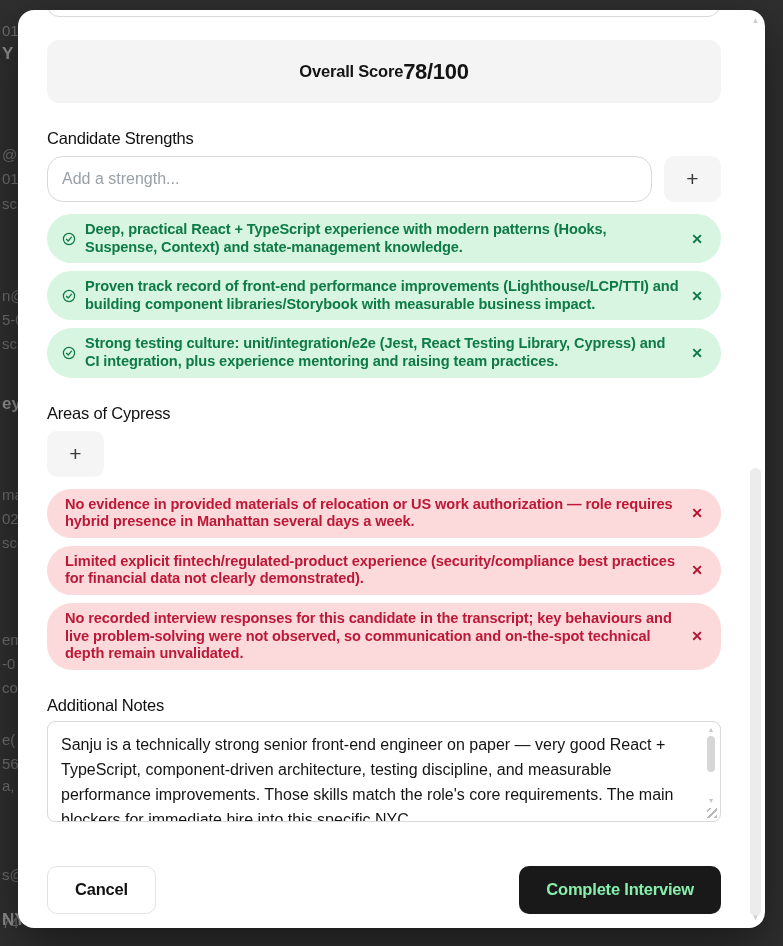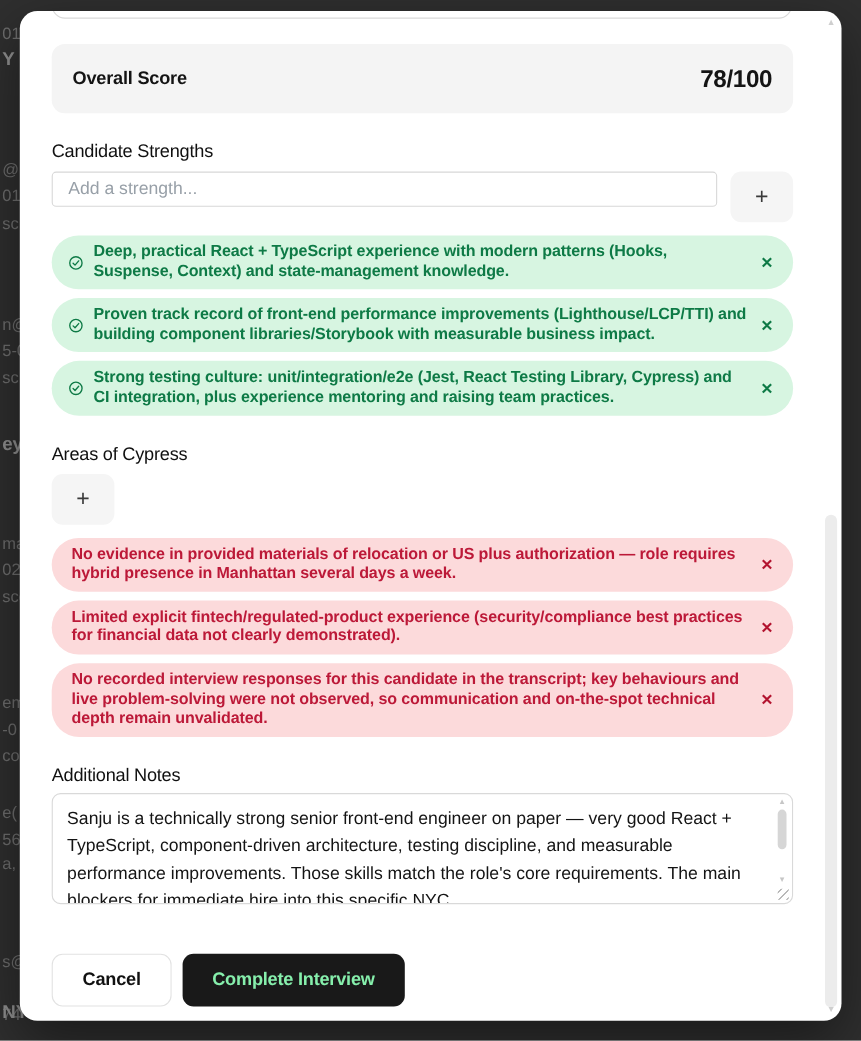--- a/index.html
+++ b/index.html
@@ -38,31 +38,31 @@
 
   
   .m-scrollbar { position: absolute; top: 0; right: 3px; width: 13px; height: 100%; z-index: 5; }
   .m-arrow { position: absolute; left: 0; width: 13px; text-align: center; font-size: 8px; color: #cfcfcf; line-height: 10px; }
   .m-arrow.up { top: 6px; }
   .m-arrow.down { bottom: 5px; }
   .m-thumb { position: absolute; left: 1px; top: 458px; width: 11px; height: 448px; background: #ececec; border-radius: 6px; }
 
   .score-box {
     margin-top: 30px; height: 63px; background: #f4f4f4; border-radius: 12px;
-    display: flex; align-items: center; justify-content: space-between;
+    display: flex; align-items: center; justify-content: center;
     padding: 0 19px;
   }
   .score-label { font-size: 16.5px; font-weight: 700; letter-spacing: -0.2px; }
   .score-value { font-size: 22px; font-weight: 700; letter-spacing: -0.3px; }
 
   .section-label { margin-top: 26px; font-size: 16.5px; font-weight: 400; color: #101010; letter-spacing: -0.2px; }
 
   .input-row { margin-top: 8px; display: flex; gap: 12px; }
   .text-input {
-    flex: 1; height: 32px; border: 1px solid #d8d8d8; border-radius: 4px;
+    flex: 1; height: 46px; border: 1px solid #d8d8d8; border-radius: 16px;
     font-family: "Liberation Sans", sans-serif; font-size: 16px; padding: 0 14px;
     color: #141414; outline: none; background: #fff;
   }
   .text-input::placeholder { color: #98a0a8; }
   .add-btn {
     width: 57px; height: 46px; border: none; border-radius: 10px;
     background: #f5f5f5; color: #3a3a3a; font-size: 21px; font-weight: 400;
     cursor: pointer; font-family: "Liberation Sans", sans-serif;
   }
 
@@ -95,21 +95,21 @@
   .ta-scroll { position: absolute; top: 2px; right: 3px; width: 14px; height: 97px; pointer-events: none; }
   .ta-arrow { position: absolute; left: 0; width: 14px; text-align: center; font-size: 7px; color: #c6c6c6; }
   .ta-arrow.up { top: 3px; }
   .ta-arrow.down { bottom: 16px; }
   .ta-thumb { position: absolute; left: 3px; top: 13px; width: 8px; height: 36px; background: #d6d6d6; border-radius: 4px; }
   .ta-grip {
     position: absolute; right: 1px; bottom: 2px; width: 10px; height: 10px;
     background: repeating-linear-gradient(135deg, transparent 0 2px, #b9b9b9 2px 3.5px, transparent 3.5px 5px);
   }
 
-  .footer { margin-top: 40px; display: flex; justify-content: flex-start; gap: 10px; }
+  .footer { margin-top: 40px; display: flex; justify-content: space-between; gap: 10px; }
   .btn {
     height: 48px; border-radius: 10px; font-size: 16.5px; font-weight: 700;
     cursor: pointer; font-family: "Liberation Sans", sans-serif; letter-spacing: -0.2px;
   }
   .btn.cancel { background: #fff; color: #111; border: 1px solid #e2e2e2; padding: 0 27px; }
   .btn.primary { background: #191919; color: #86efac; border: none; padding: 0 27px; }
 </style>
 </head>
 <body>
 
@@ -186,21 +186,21 @@
       </div>
     </div>
 
     <div class="section-label">Areas of Cypress</div>
     <div class="input-row">
       <button class="add-btn">+</button>
     </div>
 
     <div class="pill-list">
       <div class="pill red">
-        <span class="pill-text">No evidence in provided materials of relocation or US plus authorization — role requires hybrid presence in Manhattan several days a week.</span>
+        <span class="pill-text">No evidence in provided materials of relocation or US work authorization — role requires hybrid presence in Manhattan several days a week.</span>
         <button class="pill-x">✕</button>
       </div>
       <div class="pill red">
         <span class="pill-text">Limited explicit fintech/regulated-product experience (security/compliance best practices for financial data not clearly demonstrated).</span>
         <button class="pill-x">✕</button>
       </div>
       <div class="pill red">
         <span class="pill-text">No recorded interview responses for this candidate in the transcript; key behaviours and live problem-solving were not observed, so communication and on-the-spot technical depth remain unvalidated.</span>
         <button class="pill-x">✕</button>
       </div>

